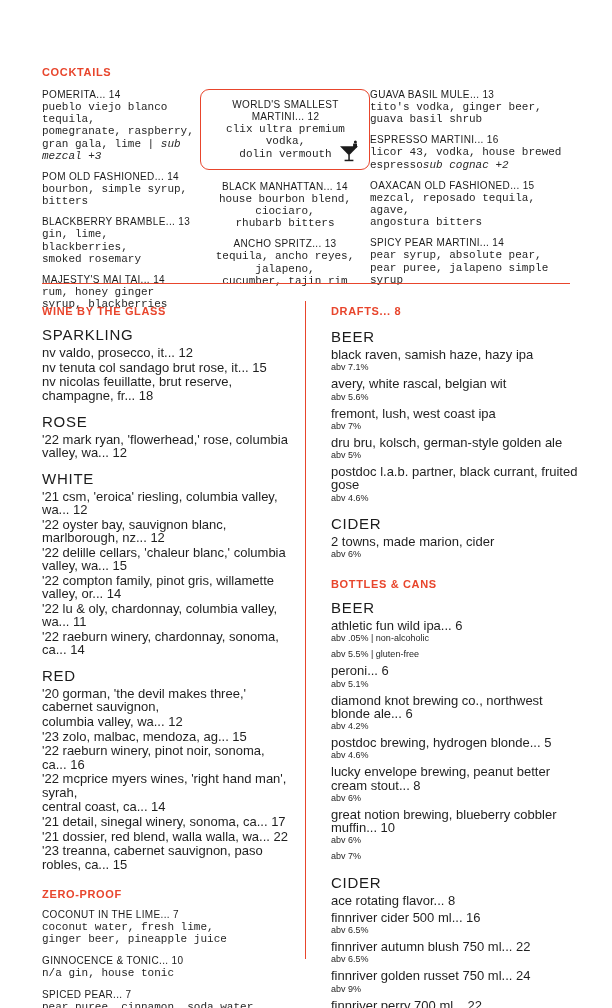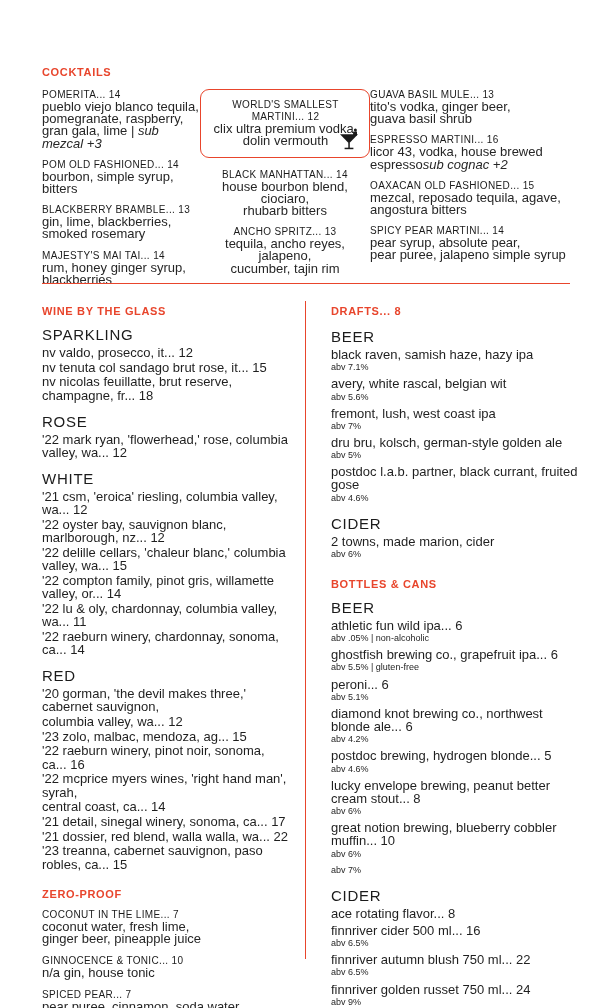--- a/index.html
+++ b/index.html
@@ -41,24 +41,25 @@
   }
   .item { margin-bottom: 9px; }
   .item-name {
     font-weight: normal;
     font-size: 10px;
     letter-spacing: 0.035em;
     margin: 0 0 1px 0;
     text-transform: uppercase;
   }
   .item-desc {
-    font-size: 13px;
+    font-size: 11px;
     line-height: 12.2px;
     margin: 0;
     color: #262626;
+    font-family: Liberation Mono, monospace;
   }
   .item-desc em { font-style: italic; }
   .line {
     font-size: 13px;
     line-height: 13.2px;
     margin: 0;
     color: #1f1f1f;
   }
   .abv {
     font-size: 9px;
@@ -308,21 +309,20 @@
         </div>
     </div>
 
     <div class="block">
       <h2 class="section-title">BOTTLES &amp; CANS</h2>
       <div id="bc-groups">
           <div class="list-group">
             <p class="cat-title">BEER</p>
             <p class="line">athletic fun wild ipa... 6</p>
             <p class="abv">abv .05% | non-alcoholic</p>
-            <p class="line">ghostfish brewing co., grapefruit ipa... 6</p>
             <p class="abv">abv 5.5% | gluten-free</p>
             <p class="line">peroni... 6</p>
             <p class="abv">abv 5.1%</p>
             <p class="line">diamond knot brewing co., northwest blonde ale... 6</p>
             <p class="abv">abv 4.2%</p>
             <p class="line">postdoc brewing, hydrogen blonde... 5</p>
             <p class="abv">abv 4.6%</p>
             <p class="line">lucky envelope brewing, peanut better cream stout... 8</p>
             <p class="abv">abv 6%</p>
             <p class="line">great notion brewing, blueberry cobbler muffin... 10</p>

